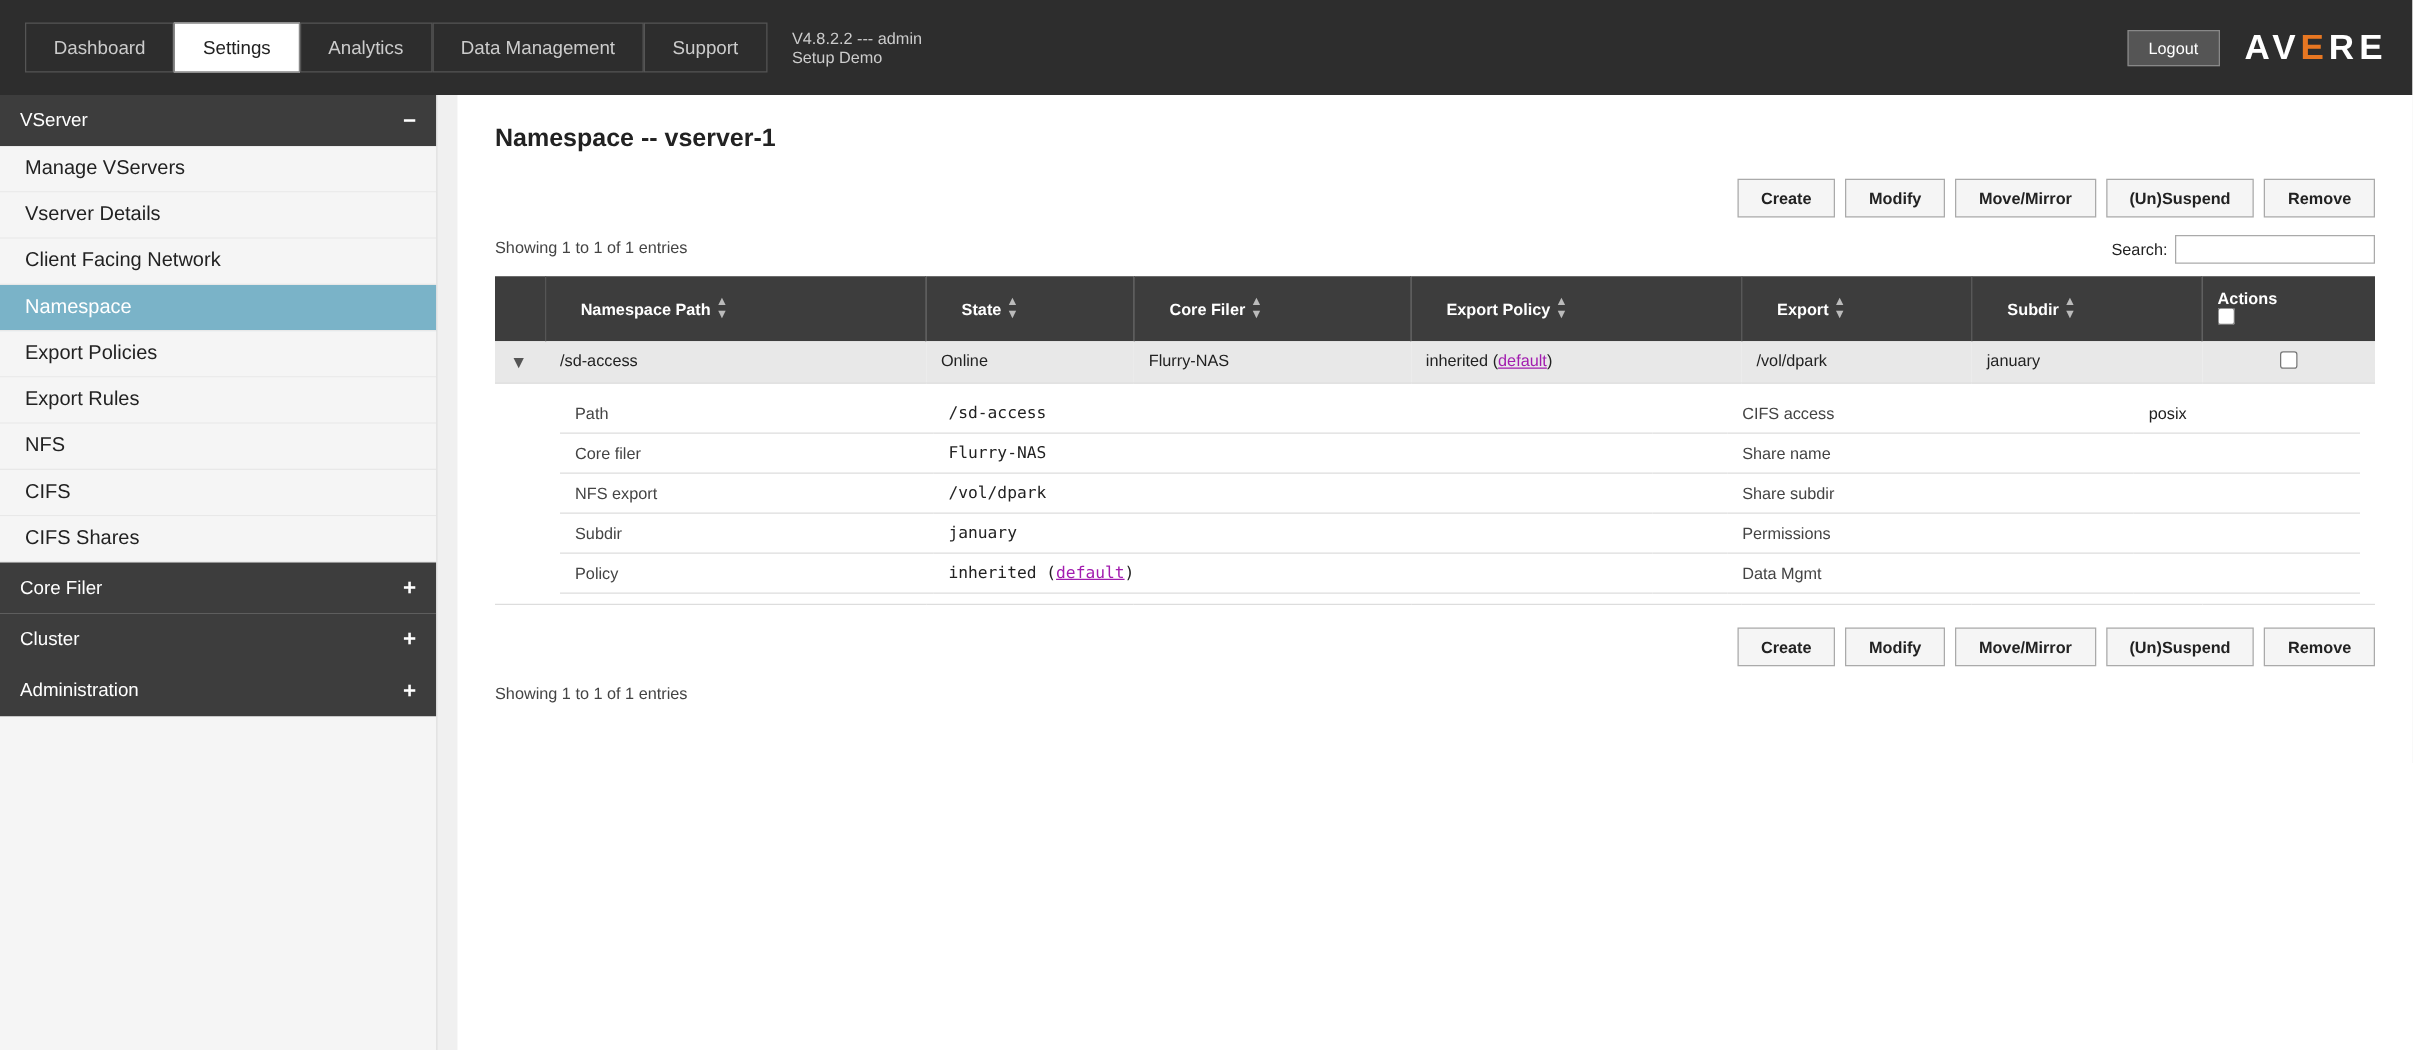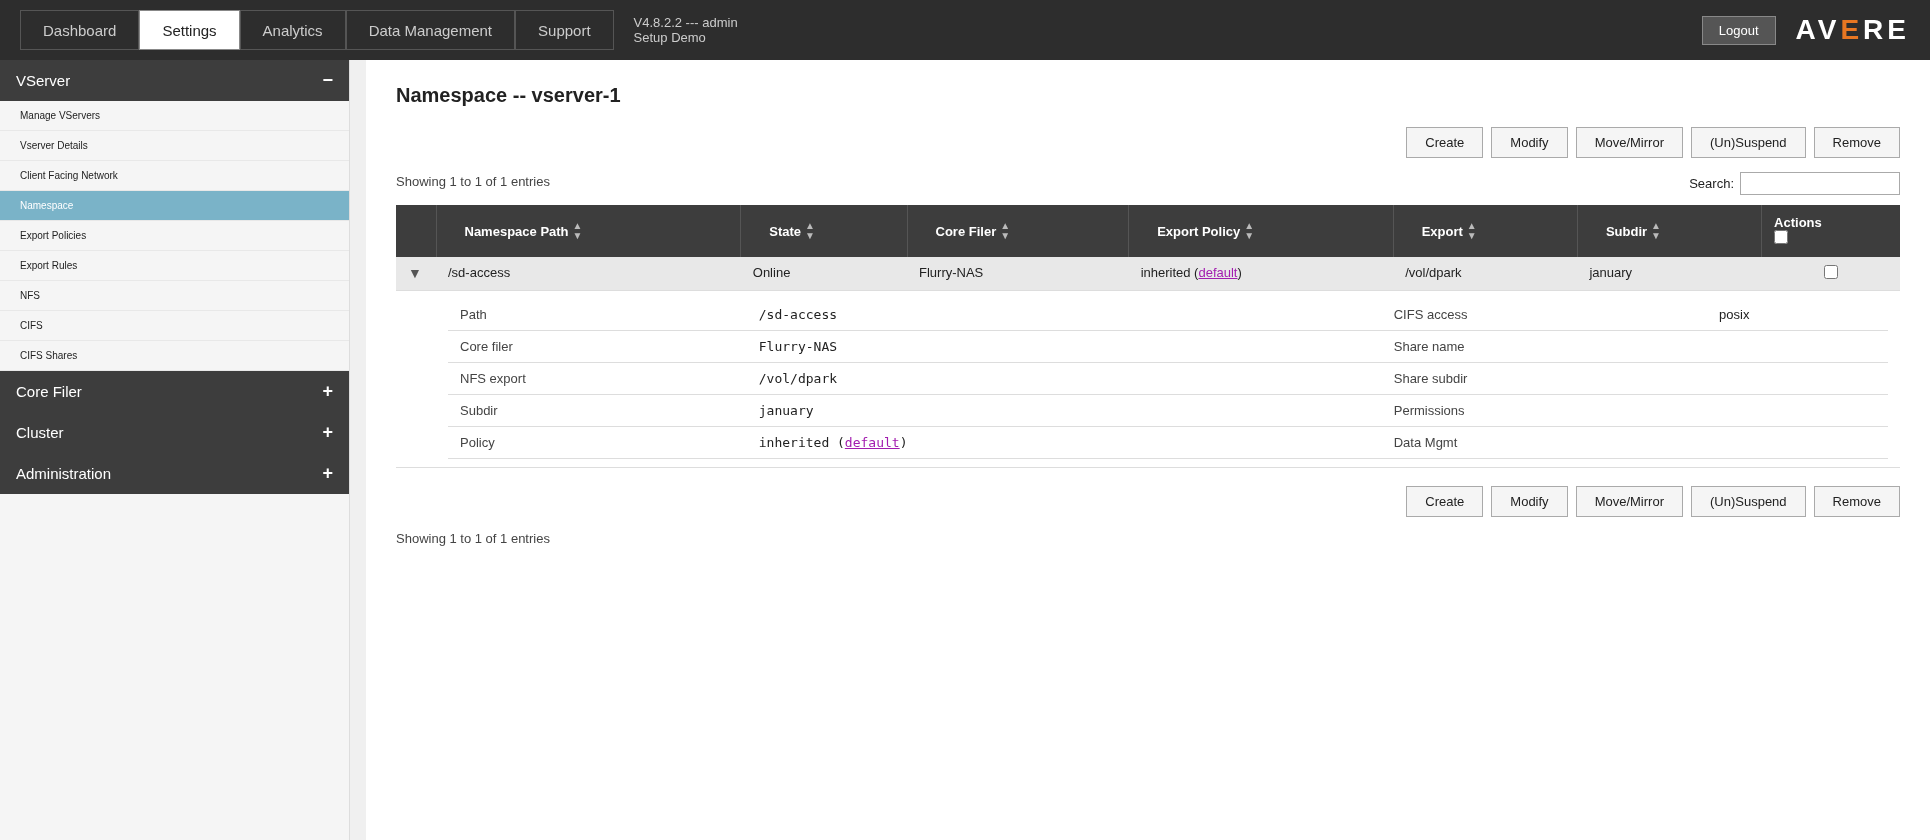--- a/index.html
+++ b/index.html
@@ -8,21 +8,21 @@
       font-size: 13px;
       background: #f0f0f0;
       color: #222;
       min-width: 1930px;
       min-height: 840px;
     }
 
     
     .top-bar {
       background: #2d2d2d;
-      height: 60px;
+      height: 76px;
       display: flex;
       align-items: center;
       justify-content: space-between;
       padding: 0 20px;
     }
     .top-bar-left {
       display: flex;
       align-items: center;
       gap: 0;
     }
@@ -90,21 +90,21 @@
       cursor: pointer;
     }
     .sidebar-section-header .icon {
       font-size: 18px;
       font-weight: bold;
       color: #fff;
     }
     .sidebar-item {
       padding: 9px 20px;
       cursor: pointer;
-      font-size: 10px;
+      font-size: 16px;
       color: #222;
       background: #f5f5f5;
       border-bottom: 1px solid #e8e8e8;
     }
     .sidebar-item.active {
       background: #7ab3c8;
       color: #fff;
     }
 
     
@@ -126,20 +126,21 @@
       gap: 8px;
       margin-bottom: 14px;
     }
     .action-btn {
       background: #f5f5f5;
       border: 1px solid #aaa;
       padding: 7px 18px;
       font-size: 13px;
       cursor: pointer;
       color: #222;
+      font-weight: bold;
     }
     .entries-info {
       font-size: 13px;
       color: #444;
       margin-bottom: 8px;
     }
     .search-row {
       display: flex;
       justify-content: flex-start;
       align-items: center;

